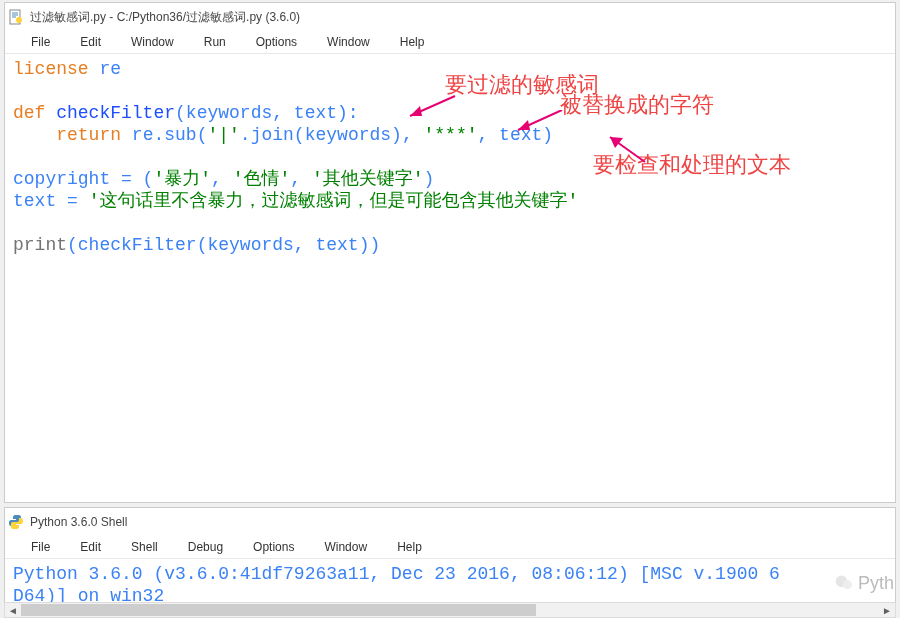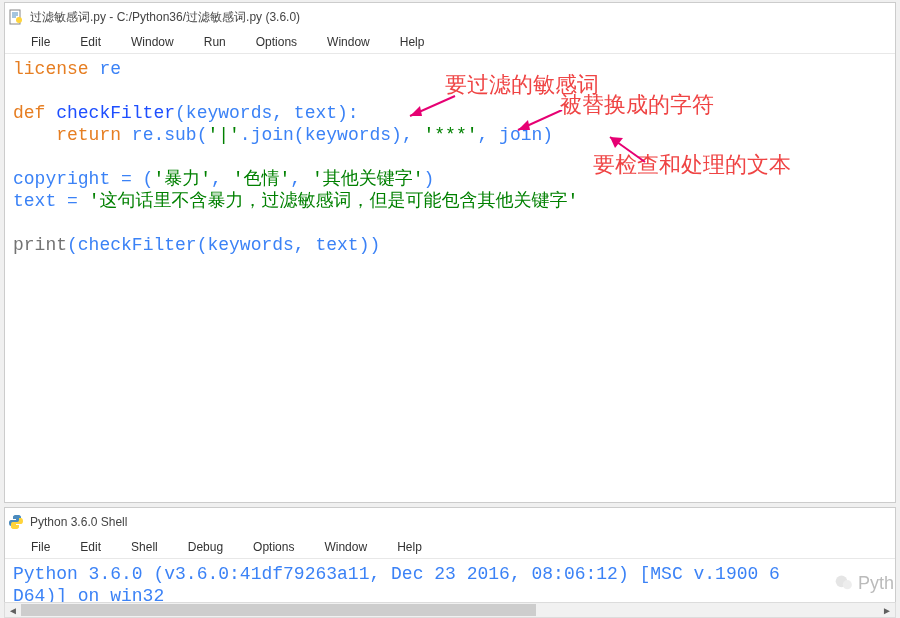--- a/index.html
+++ b/index.html
@@ -152,21 +152,21 @@
     <span class="menu-item">Window</span>
     <span class="menu-item">Run</span>
     <span class="menu-item">Options</span>
     <span class="menu-item">Window</span>
     <span class="menu-item">Help</span>
   </div>
 
   <div class="code-area"><span class="kw">license</span><span class="txt"> re</span>
 
 <span class="kw">def</span><span class="fn"> checkFilter</span><span class="txt">(keywords, text):</span>
-<span class="kw">    return</span><span class="txt"> re.sub(</span><span class="str">'|'</span><span class="txt">.join(keywords), </span><span class="str">'***'</span><span class="txt">, join)</span>
+<span class="kw">    return</span><span class="txt"> re.sub(</span><span class="str">'|'</span><span class="txt">.join(keywords), </span><span class="str">'***'</span><span class="txt">, text)</span>
 
 <span class="txt">copyright = (</span><span class="str">'暴力'</span><span class="txt">, </span><span class="str">'色情'</span><span class="txt">, </span><span class="str">'其他关键字'</span><span class="txt">)</span>
 <span class="txt">text = </span><span class="str">'这句话里不含暴力，过滤敏感词，但是可能包含其他关键字'</span>
 
 <span class="pr">print</span><span class="txt">(checkFilter(keywords, text))</span>
 
     
     <span class="anno" style="top:20px; left:440px;">要过滤的敏感词</span>
     <svg class="arrow" style="top:40px; left:395px;" width="60" height="30">
       <line x1="55" y1="2" x2="10" y2="22" stroke="#e60073" stroke-width="2"></line>

